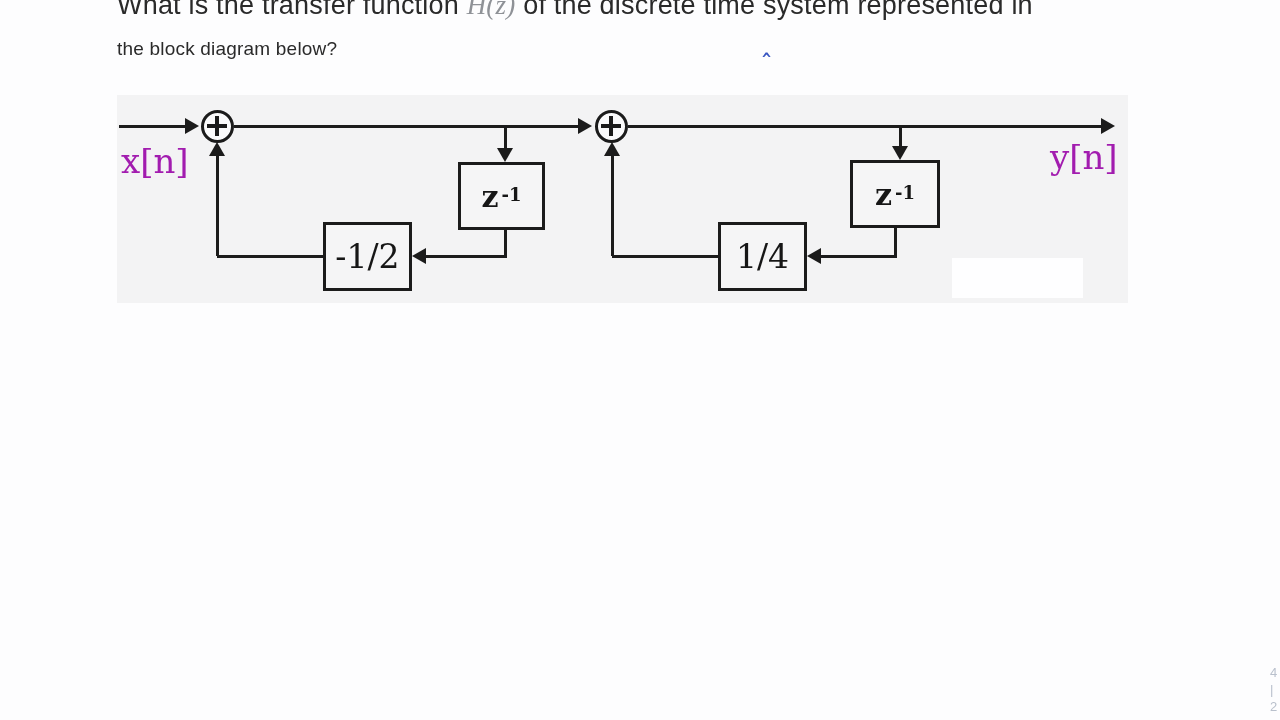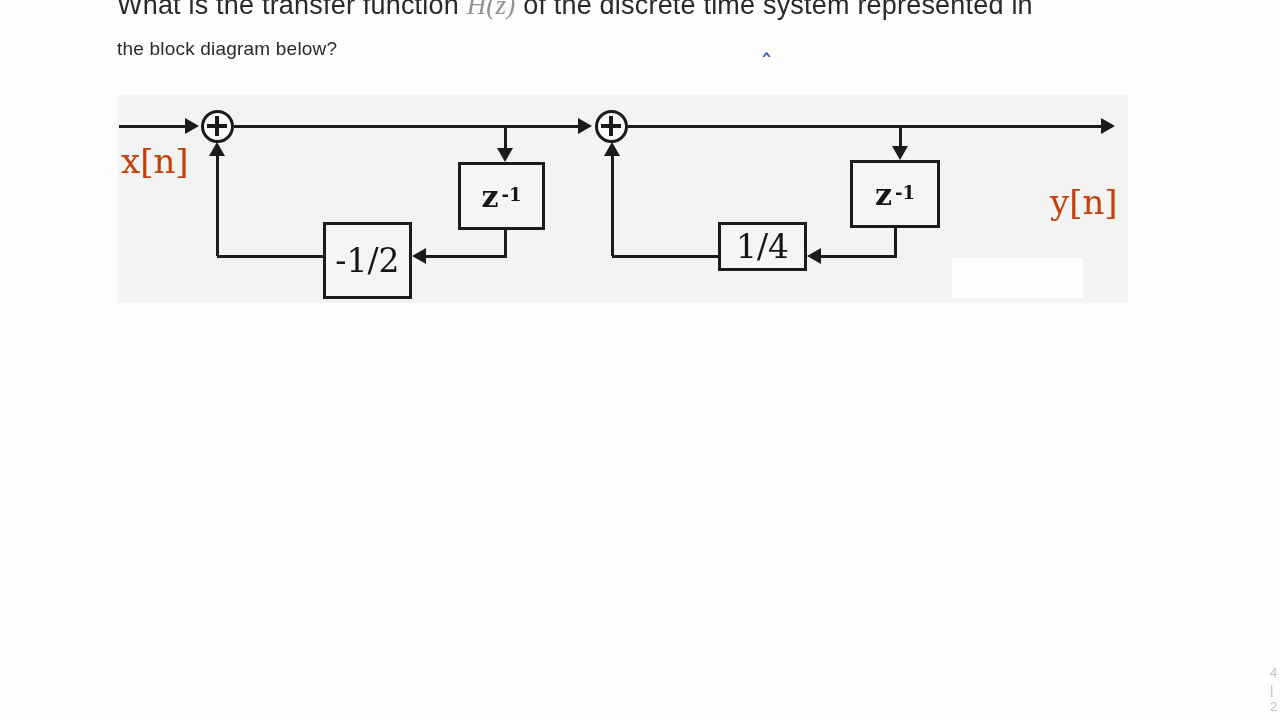--- a/index.html
+++ b/index.html
@@ -50,21 +50,21 @@
   .box {
     position:absolute; border:3.5px solid #1b1b1b; background:#f5f5f6;
     display:flex; align-items:center; justify-content:center;
     font-family:"DejaVu Serif", serif; color:#161616;
   }
   .gain  { font-size:33px; }
   .delay { font-size:30px; font-weight:bold; }
   .delay sup { font-size:18px; font-weight:bold; position:relative; top:-2px; margin-left:3px; }
   .io-label {
     position:absolute; font-family:"DejaVu Serif", serif;
-    font-size:34px; color:#c2410c;
+    font-size:34px; color:#a21caf;
   }
   
   .edge-artifact {
     position:absolute; left:1270px; top:664px; width:20px;
     font-size:13px; line-height:17px; color:#b9c0cc;
     white-space:pre-line; font-family:"Liberation Sans", sans-serif;
   }
 </style>
 </head>
 <body>
@@ -102,43 +102,43 @@
 
   <div class="box delay" style="left:341px; top:67px; width:87px; height:68px;">
     <span>z</span>
       <sup>-1</sup>
   </div>
 
   <div class="vline" style="left:387px; top:135px; height:27px;"></div>
   <div class="hline" style="left:309px; top:160px; width:81px;"></div>
   <div class="arrow left" style="left:295px; top:153px;"></div>
 
-  <div class="box gain" style="left:206px; top:127px; width:89px; height:77px;">-1/2</div>
+  <div class="box gain" style="left:206px; top:127px; width:89px; height:69px;">-1/2</div>
 
   <div class="hline" style="left:100px; top:160px; width:106px;"></div>
   <div class="vline" style="left:99px; top:60px; height:101px;"></div>
   <div class="arrow up" style="left:92px; top:47px;"></div>
 
   <div class="vline" style="left:782px; top:31px; height:21px;"></div>
   <div class="arrow down" style="left:775px; top:51px;"></div>
 
   <div class="box delay" style="left:733px; top:65px; width:90px; height:68px;">
     <span>z</span>
       <sup>-1</sup>
   </div>
 
   <div class="vline" style="left:777px; top:133px; height:29px;"></div>
   <div class="hline" style="left:704px; top:160px; width:76px;"></div>
   <div class="arrow left" style="left:690px; top:153px;"></div>
 
-  <div class="box gain" style="left:601px; top:127px; width:89px; height:49px;">1/4</div>
+  <div class="box gain" style="left:601px; top:127px; width:89px; height:69px;">1/4</div>
 
   <div class="hline" style="left:495px; top:160px; width:106px;"></div>
   <div class="vline" style="left:494px; top:60px; height:101px;"></div>
   <div class="arrow up" style="left:487px; top:47px;"></div>
 
   <div class="io-label" style="left:4px; top:46px;">x[n]</div>
-  <div class="io-label" style="left:933px; top:42px;margin-top:45px;">y[n]</div>
+  <div class="io-label" style="left:933px; top:42px;">y[n]</div>
 </div>
 
 <div class="edge-artifact">4
 |
 2</div>
 
 </body></html>

